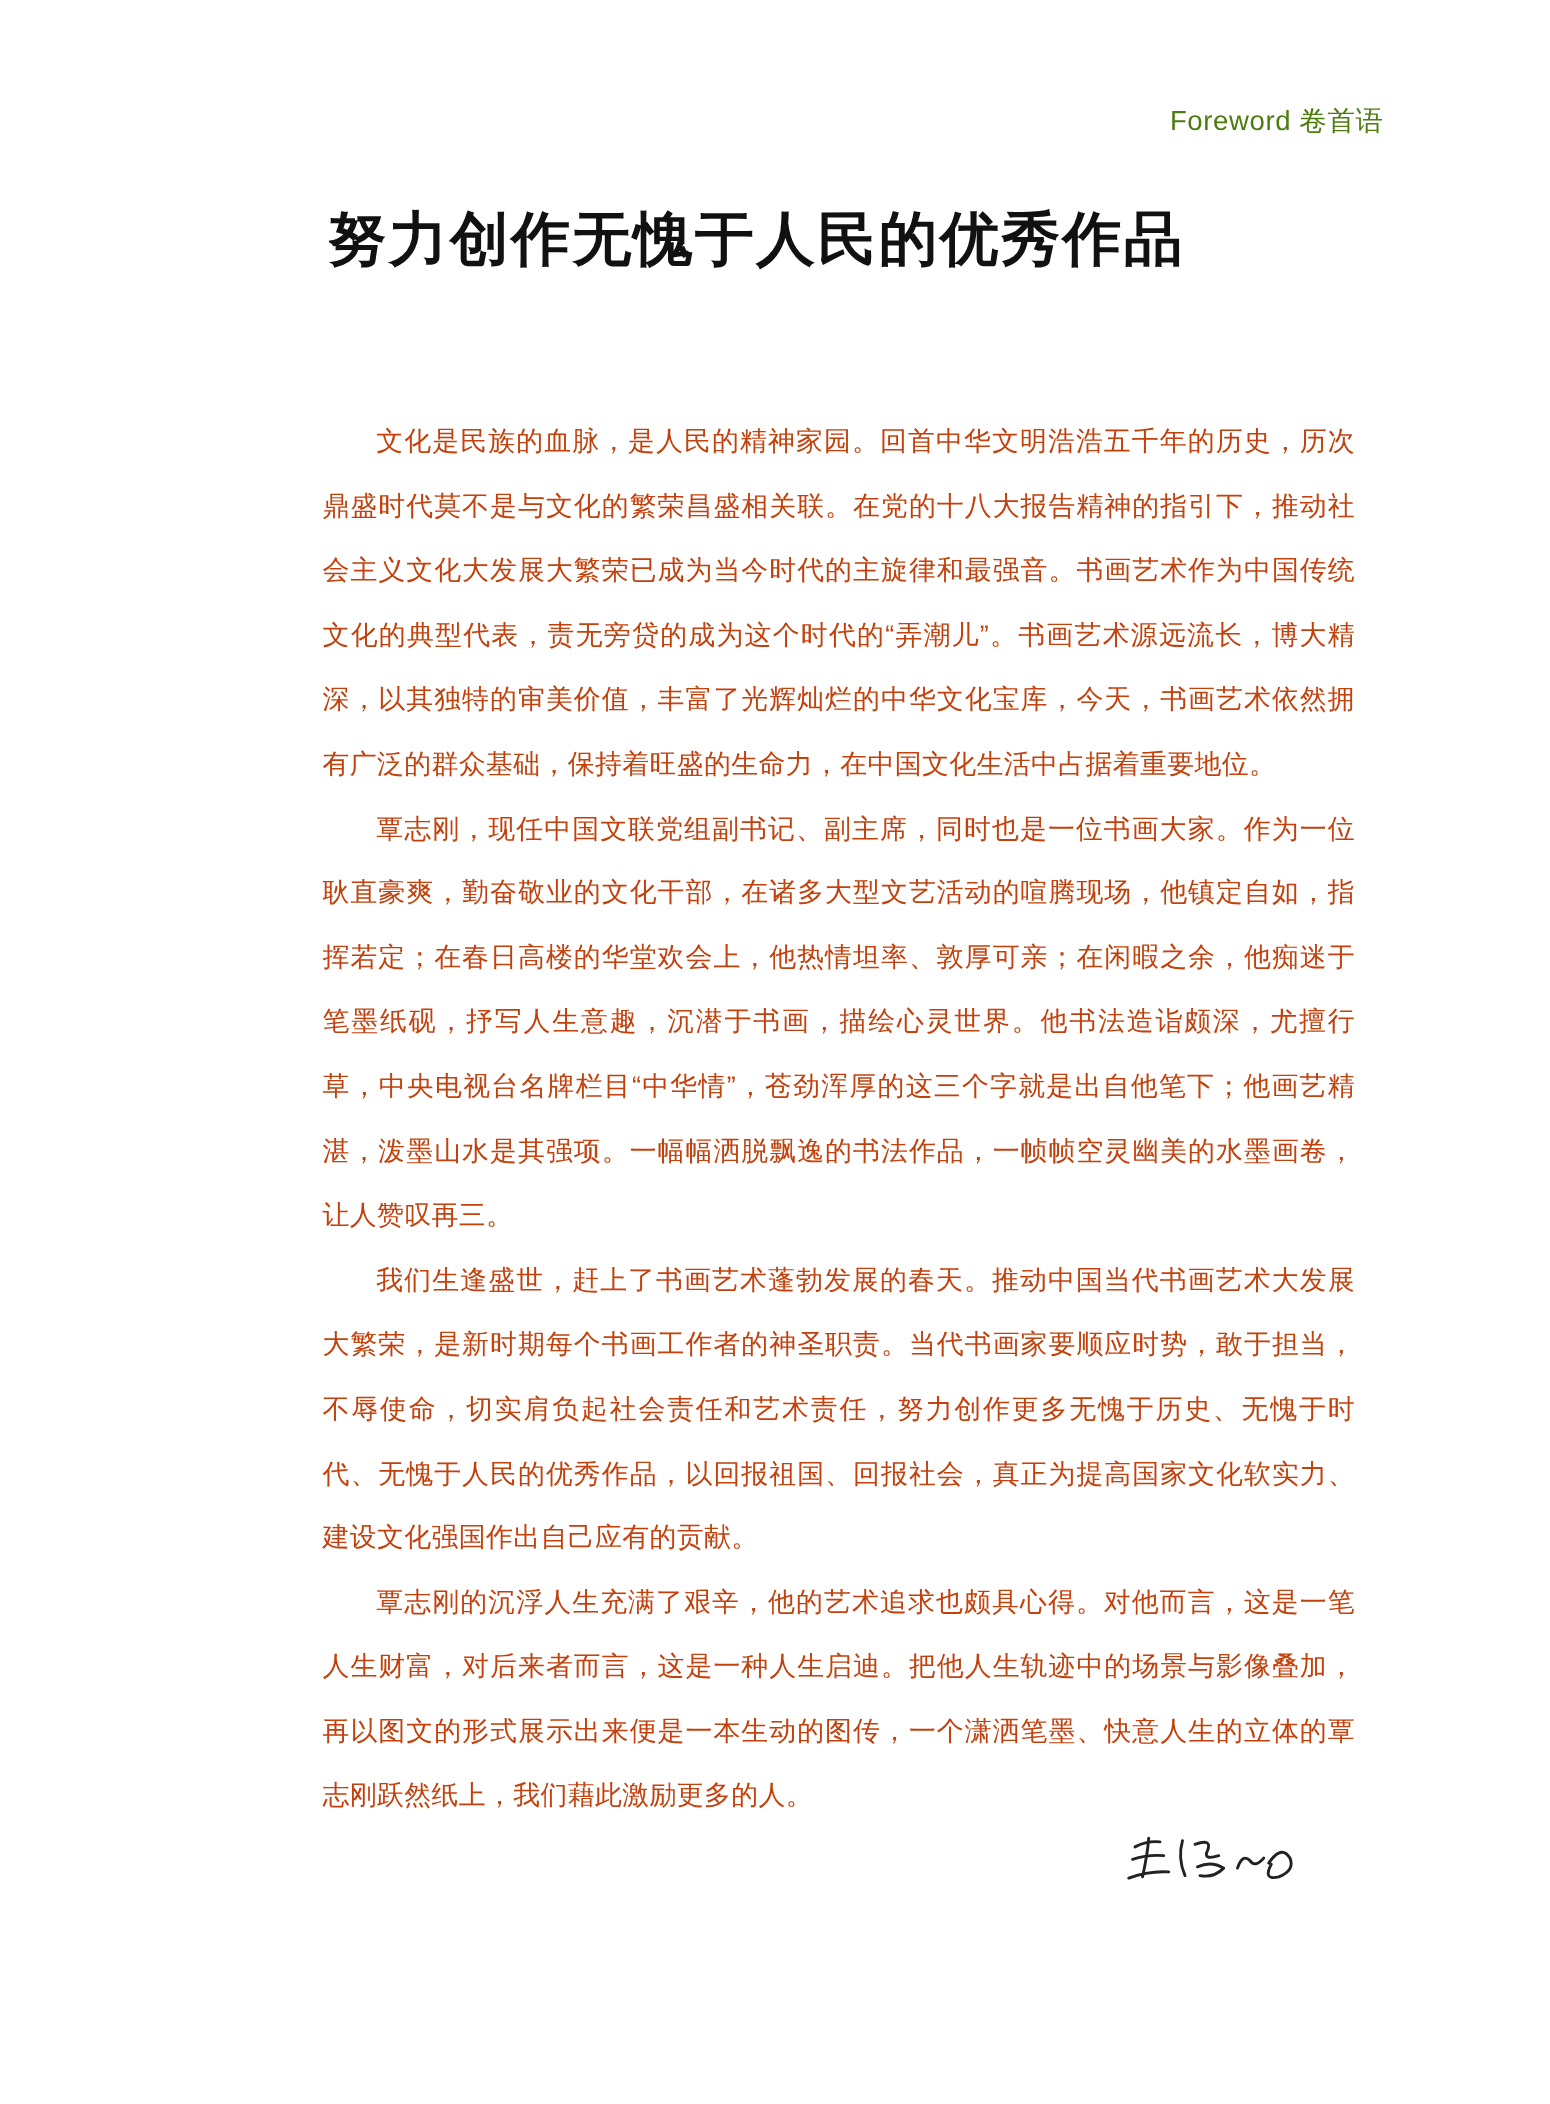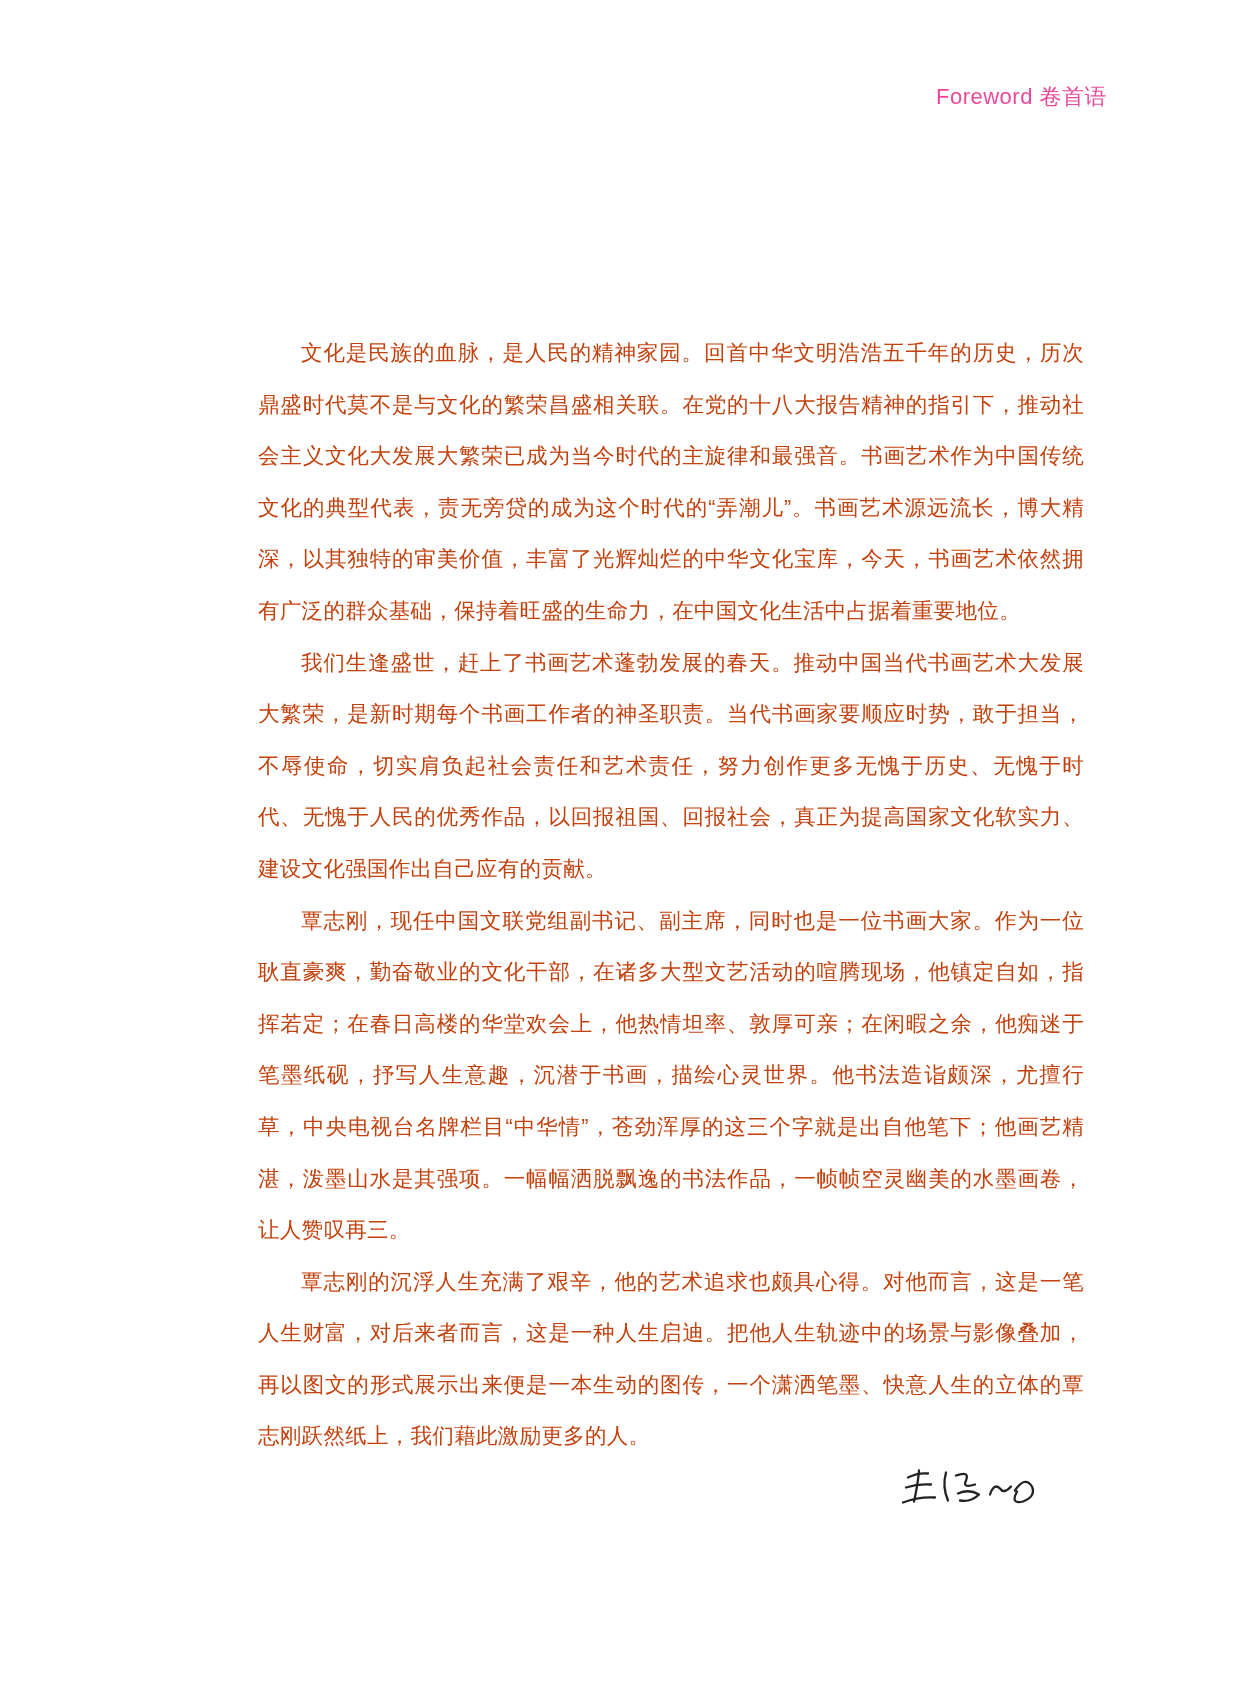--- a/index.html
+++ b/index.html
@@ -14,21 +14,21 @@
     background: #ffffff;
     overflow: hidden;
     font-family: "Liberation Sans", "DejaVu Sans", sans-serif;
   }
   .header-label {
     position: absolute;
     top: 82px;
     right: 133px;
     font-size: 22px;
     letter-spacing: 0.5px;
-    color: #ec4899;
+    color: #4d7c0f;
     font-family: "Liberation Sans", "DejaVu Sans", sans-serif;
     white-space: nowrap;
   }
   .page-title {
     position: absolute;
     left: 262px;
     top: 160px;
     margin: 0;
     font-family: "DejaVu Serif", "Liberation Serif", serif;
     font-weight: bold;
@@ -69,26 +69,27 @@
   }
 </style>
 </head>
 <body>
 
 <div class="page">
 
   <div class="header-label">Foreword  卷首语</div>
 
   <h1 class="page-title">
+    <span class="title-line">努力创作无愧于人民的优秀作品</span>
   </h1>
 
   <div class="foreword-body">
     <p>文化是民族的血脉，是人民的精神家园。回首中华文明浩浩五千年的历史，历次鼎盛时代莫不是与文化的繁荣昌盛相关联。在党的十八大报告精神的指引下，推动社会主义文化大发展大繁荣已成为当今时代的主旋律和最强音。书画艺术作为中国传统文化的典型代表，责无旁贷的成为这个时代的“弄潮儿”。书画艺术源远流长，博大精深，以其独特的审美价值，丰富了光辉灿烂的中华文化宝库，今天，书画艺术依然拥有广泛的群众基础，保持着旺盛的生命力，在中国文化生活中占据着重要地位。</p>
+    <p>覃志刚，现任中国文联党组副书记、副主席，同时也是一位书画大家。作为一位耿直豪爽，勤奋敬业的文化干部，在诸多大型文艺活动的喧腾现场，他镇定自如，指挥若定；在春日高楼的华堂欢会上，他热情坦率、敦厚可亲；在闲暇之余，他痴迷于笔墨纸砚，抒写人生意趣，沉潜于书画，描绘心灵世界。他书法造诣颇深，尤擅行草，中央电视台名牌栏目“中华情”，苍劲浑厚的这三个字就是出自他笔下；他画艺精湛，泼墨山水是其强项。一幅幅洒脱飘逸的书法作品，一帧帧空灵幽美的水墨画卷，让人赞叹再三。</p>
     <p>我们生逢盛世，赶上了书画艺术蓬勃发展的春天。推动中国当代书画艺术大发展大繁荣，是新时期每个书画工作者的神圣职责。当代书画家要顺应时势，敢于担当，不辱使命，切实肩负起社会责任和艺术责任，努力创作更多无愧于历史、无愧于时代、无愧于人民的优秀作品，以回报祖国、回报社会，真正为提高国家文化软实力、建设文化强国作出自己应有的贡献。</p>
-    <p>覃志刚，现任中国文联党组副书记、副主席，同时也是一位书画大家。作为一位耿直豪爽，勤奋敬业的文化干部，在诸多大型文艺活动的喧腾现场，他镇定自如，指挥若定；在春日高楼的华堂欢会上，他热情坦率、敦厚可亲；在闲暇之余，他痴迷于笔墨纸砚，抒写人生意趣，沉潜于书画，描绘心灵世界。他书法造诣颇深，尤擅行草，中央电视台名牌栏目“中华情”，苍劲浑厚的这三个字就是出自他笔下；他画艺精湛，泼墨山水是其强项。一幅幅洒脱飘逸的书法作品，一帧帧空灵幽美的水墨画卷，让人赞叹再三。</p>
     <p>覃志刚的沉浮人生充满了艰辛，他的艺术追求也颇具心得。对他而言，这是一笔人生财富，对后来者而言，这是一种人生启迪。把他人生轨迹中的场景与影像叠加，再以图文的形式展示出来便是一本生动的图传，一个潇洒笔墨、快意人生的立体的覃志刚跃然纸上，我们藉此激励更多的人。</p>
   </div>
 
   <div class="signature">
     <svg viewBox="0 0 145 55" xmlns="http://www.w3.org/2000/svg" fill="none" stroke="#222222" stroke-width="2.3" stroke-linecap="round" stroke-linejoin="round">
       <path d="M10 17 Q20 12 30 13"></path>
       <path d="M8 27 Q20 23 33 24"></path>
       <path d="M21 10 Q20 23 16 41"></path>
       <path d="M5 42 Q21 36 37 37"></path>
       <path d="M48 12 Q44 26 50 40"></path>

